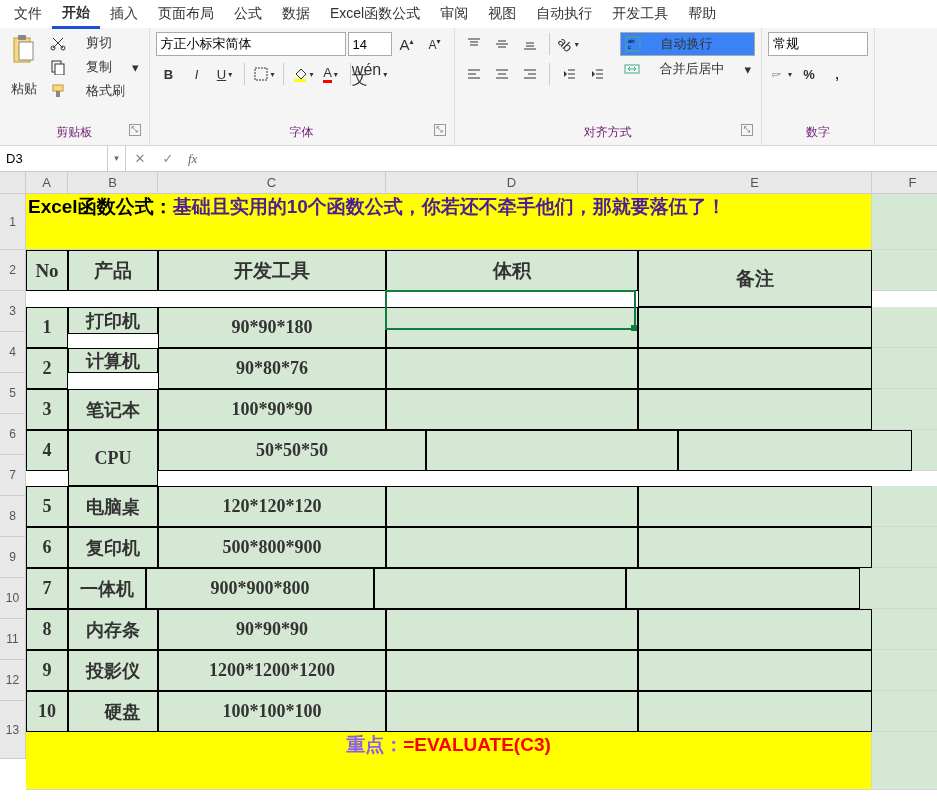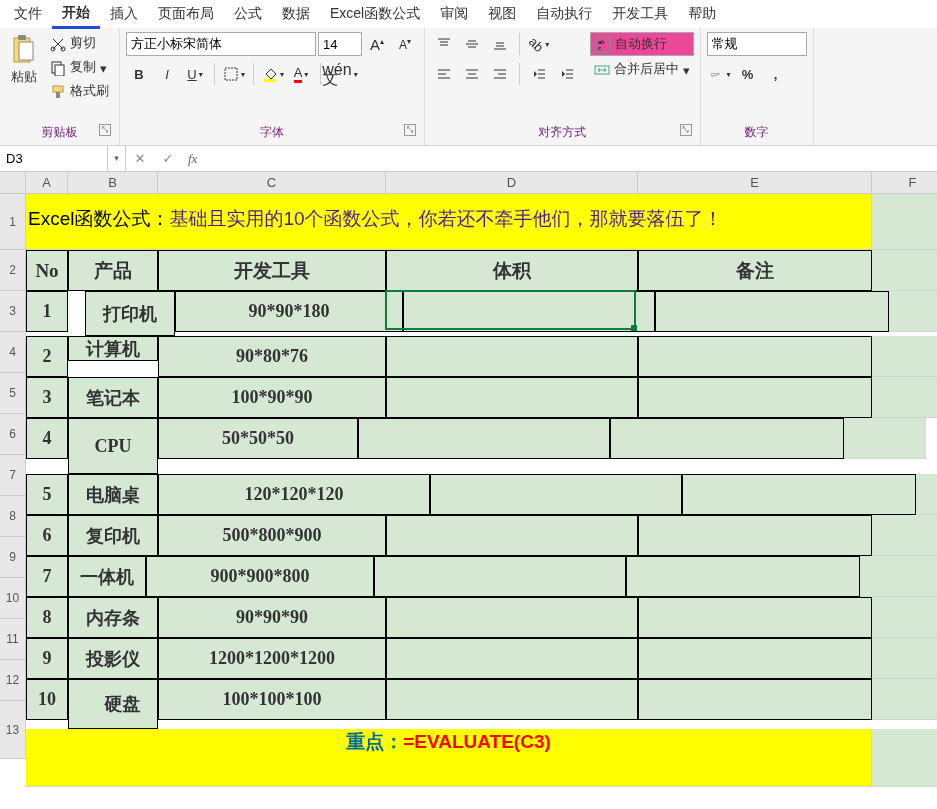--- a/index.html
+++ b/index.html
@@ -5,24 +5,24 @@
 *{box-sizing:border-box;margin:0;padding:0;font-family:"Microsoft YaHei",SimSun,sans-serif}
 body{background:#fff;font-size:13px;color:#333;user-select:none}
 .ribbon-tabs{display:flex;align-items:center;height:28px;background:#fff;padding:0 4px}
 .ribbon-tab{padding:4px 10px;cursor:pointer;font-size:14px}
 .ribbon-tab.active{border-bottom:3px solid #1d4ed8;font-weight:bold}
 .ribbon{display:flex;background:#f5f5f5;border-bottom:1px solid #d4d4d4;height:118px}
 .group{display:flex;flex-direction:column;justify-content:space-between;border-right:1px solid #ddd;padding:4px 6px 2px}
 .group-body{display:flex;align-items:flex-start;gap:4px;flex:1}
 .group-label{text-align:center;font-size:12px;color:#701a75;padding:2px 0;position:relative}
 .dialog-launcher{position:absolute;right:2px;top:2px;width:12px;height:12px;border:1px solid #999;font-size:8px;line-height:10px;text-align:center;cursor:pointer}
-.big-btn{display:flex;flex-direction:column;align-items:center;gap:2px;padding:2px 4px;cursor:pointer}
+.big-btn{display:flex;flex-direction:column;align-items:center;gap:14px;padding:2px 4px;cursor:pointer}
 .big-btn svg{width:28px;height:32px}
 .vcol{display:flex;flex-direction:column;gap:2px}
-.small-btn{display:flex;align-items:flex-end;gap:4px;padding:2px 4px;cursor:pointer;font-size:13px}
+.small-btn{display:flex;align-items:center;gap:20px;padding:2px 4px;cursor:pointer;font-size:13px}
 .small-btn svg{width:16px;height:16px}
 .sel{border:1px solid #aaa;background:#fff;padding:2px 4px;font-size:13px;height:24px}
 .font-name{width:190px}
 .font-size{width:44px}
 .btnrow{display:flex;gap:2px;align-items:center}
 .ibtn{width:26px;height:24px;display:flex;align-items:center;justify-content:center;cursor:pointer;border:1px solid transparent}
 .ibtn svg{width:16px;height:16px}
 .ibtn .dd{font-size:8px;margin-left:2px}
 .sep{width:1px;height:22px;background:#ccc;margin:0 4px}
 .namebox-row{display:flex;align-items:center;border-bottom:1px solid #ccc;height:26px;background:#fff}
@@ -35,28 +35,28 @@
 .row-hdrs{display:flex;flex-direction:column}
 .corner{width:26px;height:22px;background:#e8e8e8;border-right:1px solid #ccc;border-bottom:1px solid #ccc}
 .rh{width:26px;background:#e8e8e8;border-right:1px solid #ccc;border-bottom:1px solid #ccc;display:flex;align-items:center;justify-content:center;font-size:12px;color:#555}
 .grid{flex:1}
 .col-hdrs{display:flex;height:22px}
 .ch{background:#e8e8e8;border-right:1px solid #ccc;border-bottom:1px solid #ccc;display:flex;align-items:center;justify-content:center;font-size:13px;color:#555}
 .cells{position:relative}
 .crow{display:flex}
 .cell{border-right:1px solid #d4d4d4;border-bottom:1px solid #d4d4d4;background:#d5e8d4;overflow:hidden}
 .title-row .cell{background:#ffff00}
-.title-text{display:flex;align-items:center;font-size:19px;font-weight:normal;padding:12px 2px;white-space:nowrap}
+.title-text{display:flex;align-items:center;font-size:19px;font-weight:bold;padding:0 2px;white-space:nowrap}
 .title-prefix{color:#000}
 .title-main{color:#4c1d95}
 .tbl .cell{border:1px solid #000;display:flex;align-items:center;justify-content:center;font-size:18px;font-family:"Times New Roman",SimSun;font-weight:bold}
 .tbl .hdr{font-size:19px}
 .footer-row .cell{background:#ffff00}
 .footer-text{display:flex;align-items:center;justify-content:center;font-size:19px;font-weight:bold}
-.footer-label{color:#0369a1}
+.footer-label{color:#8b5cf6}
 .footer-formula{color:#ff0000}
 .sel-cursor{position:absolute;border:2px solid #107c41;pointer-events:none}
 .sel-cursor::after{content:"";position:absolute;right:-3px;bottom:-3px;width:6px;height:6px;background:#107c41}
 </style>
 </head>
 <body>
 
 <div class="ribbon-tabs" id="ribbon-tabs">
     <div class="ribbon-tab">文件</div>
     <div class="ribbon-tab active">开始</div>
@@ -230,21 +230,21 @@
               <svg>
                 <path d="M3 5l3 3-3 3z" fill="#333"></path>
                 <line x1="7" y1="4" x2="14" y2="4" stroke="#333"></line>
                 <line x1="7" y1="8" x2="14" y2="8" stroke="#333"></line>
                 <line x1="7" y1="12" x2="14" y2="12" stroke="#333"></line>
               </svg>
             </div>
         </div>
       </div>
       <div class="vcol" style="margin-left:6px">
-        <div class="small-btn" style="border:1px solid #aaa;background:#ec4899">
+        <div class="small-btn" style="border:1px solid #aaa;background:#3b82f6">
             <svg>
               <rect x="1" y="1" width="14" height="14" fill="none" stroke="#4a8"></rect>
               <text x="3" y="7" font-size="6">ab</text>
               <text x="3" y="13" font-size="6">c</text>
             </svg>
             <span>自动换行</span>
           </div>
         <div class="small-btn">
             <svg>
               <rect x="1" y="4" width="14" height="8" fill="none" stroke="#4a8"></rect>
@@ -323,26 +323,26 @@
               <span class="title-main">基础且实用的10个函数公式，你若还不牵手他们，那就要落伍了！</span>
             </div>
           </div>
           <div class="cell" style="width: 82px; height: 56px; background: rgb(213, 232, 212);"></div>
         </div>
         <div class="crow tbl">
           <div class="cell hdr" style="width: 42px; height: 41px;">No</div>
           <div class="cell hdr" style="width: 90px; height: 41px;">产品</div>
           <div class="cell hdr" style="width: 228px; height: 41px;">开发工具</div>
           <div class="cell hdr" style="width: 252px; height: 41px;">体积</div>
-          <div class="cell hdr" style="width: 234px; height: 41px;">备注</div>
+          <div class="cell hdr" style="width: 234px; height: 57px;">备注</div>
           <div class="cell" style="width: 82px; height: 41px; border-top: none; border-right: 1px solid rgb(212, 212, 212); border-bottom: 1px solid rgb(212, 212, 212); border-left: none; border-image: initial;"></div>
         </div>
         <div class="crow tbl">
           <div class="cell" style="width: 42px; height: 41px;">1</div>
-          <div class="cell" style="width: 90px; height: 45px; margin-left: 17px;">打印机</div>
+          <div class="cell" style="width: 90px; height: 27px;">打印机</div>
           <div class="cell" style="width: 228px; height: 41px;">90*90*180</div>
           <div class="cell" style="width: 252px; height: 41px;"></div>
           <div class="cell" style="width: 234px; height: 41px;"></div>
           <div class="cell" style="width: 82px; height: 41px; border-top: none; border-right: 1px solid rgb(212, 212, 212); border-bottom: 1px solid rgb(212, 212, 212); border-left: none; border-image: initial;"></div>
         </div>
         <div class="crow tbl">
           <div class="cell" style="width: 42px; height: 41px;">2</div>
           <div class="cell" style="width: 90px; height: 25px;">计算机</div>
           <div class="cell" style="width: 228px; height: 41px;">90*80*76</div>
           <div class="cell" style="width: 252px; height: 41px;"></div>
@@ -353,29 +353,29 @@
           <div class="cell" style="width: 42px; height: 41px;">3</div>
           <div class="cell" style="width: 90px; height: 41px;">笔记本</div>
           <div class="cell" style="width: 228px; height: 41px;">100*90*90</div>
           <div class="cell" style="width: 252px; height: 41px;"></div>
           <div class="cell" style="width: 234px; height: 41px;"></div>
           <div class="cell" style="width: 82px; height: 41px; border-top: none; border-right: 1px solid rgb(212, 212, 212); border-bottom: 1px solid rgb(212, 212, 212); border-left: none; border-image: initial;"></div>
         </div>
         <div class="crow tbl">
           <div class="cell" style="width: 42px; height: 41px;">4</div>
           <div class="cell" style="width: 90px; height: 56px;">CPU</div>
-          <div class="cell" style="width: 200px; height: 41px;">50*50*50</div>
+          <div class="cell" style="width: 268px; height: 41px;">50*50*50</div>
           <div class="cell" style="width: 252px; height: 41px;"></div>
           <div class="cell" style="width: 234px; height: 41px;"></div>
           <div class="cell" style="width: 82px; height: 41px; border-top: none; border-right: 1px solid rgb(212, 212, 212); border-bottom: 1px solid rgb(212, 212, 212); border-left: none; border-image: initial;"></div>
         </div>
         <div class="crow tbl">
           <div class="cell" style="width: 42px; height: 41px;">5</div>
           <div class="cell" style="width: 90px; height: 41px;">电脑桌</div>
-          <div class="cell" style="width: 272px; height: 41px;">120*120*120</div>
+          <div class="cell" style="width: 228px; height: 41px;">120*120*120</div>
           <div class="cell" style="width: 252px; height: 41px;"></div>
           <div class="cell" style="width: 234px; height: 41px;"></div>
           <div class="cell" style="width: 82px; height: 41px; border-top: none; border-right: 1px solid rgb(212, 212, 212); border-bottom: 1px solid rgb(212, 212, 212); border-left: none; border-image: initial;"></div>
         </div>
         <div class="crow tbl">
           <div class="cell" style="width: 42px; height: 41px;">6</div>
           <div class="cell" style="width: 90px; height: 41px;">复印机</div>
           <div class="cell" style="width: 228px; height: 41px;">500*800*900</div>
           <div class="cell" style="width: 252px; height: 41px;"></div>
           <div class="cell" style="width: 234px; height: 41px;"></div>
@@ -400,21 +400,21 @@
         <div class="crow tbl">
           <div class="cell" style="width: 42px; height: 41px;">9</div>
           <div class="cell" style="width: 90px; height: 41px;">投影仪</div>
           <div class="cell" style="width: 228px; height: 41px;">1200*1200*1200</div>
           <div class="cell" style="width: 252px; height: 41px;"></div>
           <div class="cell" style="width: 234px; height: 41px;"></div>
           <div class="cell" style="width: 82px; height: 41px; border-top: none; border-right: 1px solid rgb(212, 212, 212); border-bottom: 1px solid rgb(212, 212, 212); border-left: none; border-image: initial;"></div>
         </div>
         <div class="crow tbl">
           <div class="cell" style="width: 42px; height: 41px;">10</div>
-          <div class="cell" style="width: 90px; height: 50px; padding-left: 19px;">硬盘</div>
+          <div class="cell" style="width: 90px; height: 41px; padding-left: 19px;">硬盘</div>
           <div class="cell" style="width: 228px; height: 41px;">100*100*100</div>
           <div class="cell" style="width: 252px; height: 41px;"></div>
           <div class="cell" style="width: 234px; height: 41px;"></div>
           <div class="cell" style="width: 82px; height: 41px; border-top: none; border-right: 1px solid rgb(212, 212, 212); border-bottom: 1px solid rgb(212, 212, 212); border-left: none; border-image: initial;"></div>
         </div>
         <div class="crow footer-row">
           <div class="cell" style="width: 846px; height: 58px;">
             <div class="footer-text">
               <span class="footer-label">重点：</span>
               <span class="footer-formula">=EVALUATE(C3)</span>

